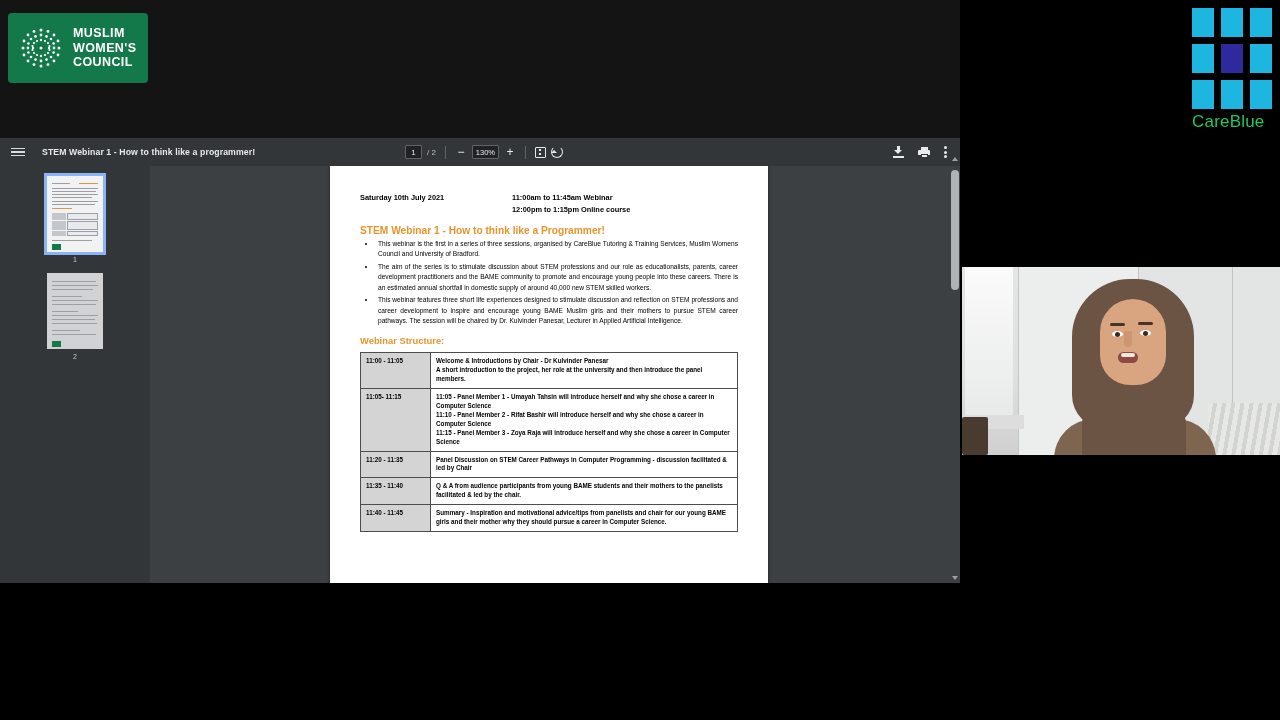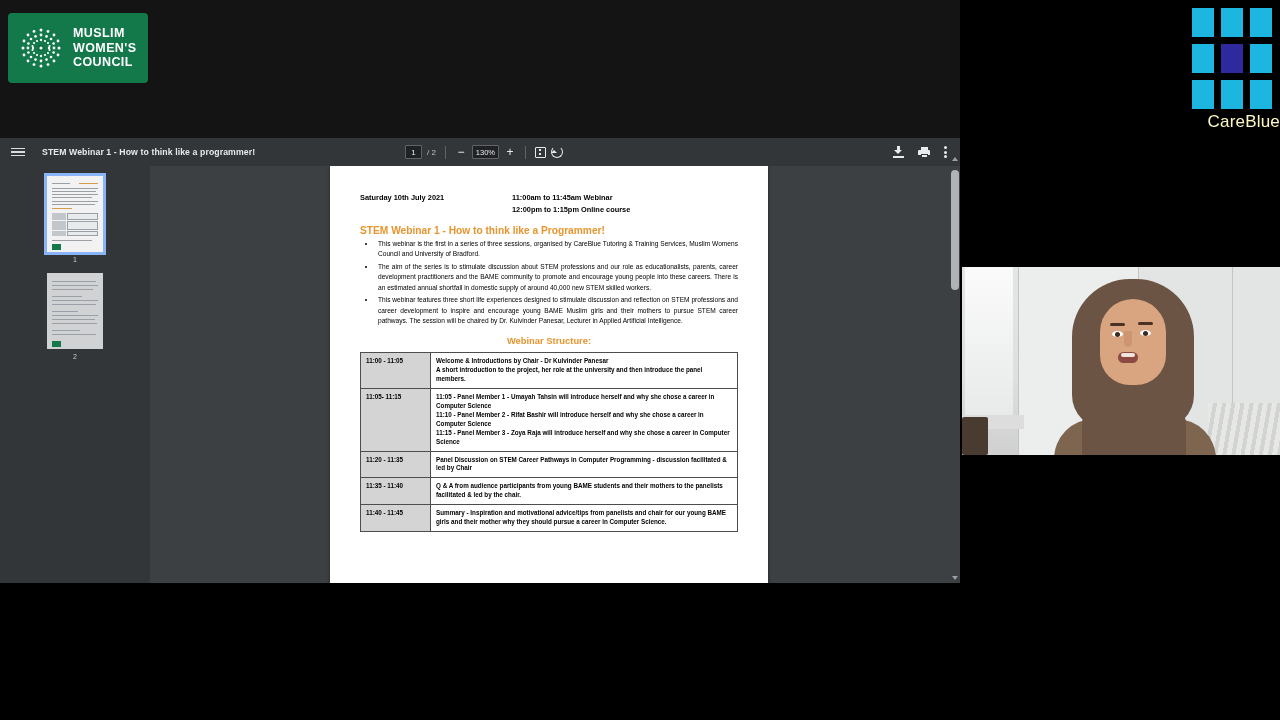--- a/index.html
+++ b/index.html
@@ -97,21 +97,21 @@
     background:#fff; box-shadow:0 1px 3px rgba(0,0,0,.5); }
   #page-inner { padding:26px 30px 0 30px; color:#000; }
   .doc-row1 { display:flex; font-size:7.4px; font-weight:bold; line-height:1.6; }
   .doc-date { width:152px; }
   .doc-times div { white-space:nowrap; }
   .doc-h1 { color:#e8952e; font-size:10.2px; font-weight:bold; margin-top:9px; }
   .doc-ul { margin:3px 0 0 16px; }
   .doc-ul li { font-size:6.6px; line-height:1.62; text-align:justify;
     margin-bottom:1.5px; padding-left:2px; }
   .doc-h2 { color:#e8952e; font-size:9.4px; font-weight:bold; margin-top:8px;
-    margin-bottom:6px;text-align:center; }
+    margin-bottom:6px; }
   table.sched { width:100%; border-collapse:collapse; table-layout:fixed; }
   table.sched td { border:1px solid #4d4d4d; vertical-align:top;
     padding:4px 5px; font-size:6.3px; line-height:1.42; font-weight:bold; }
   td.t-time { width:70px; background:#d4d4d4; white-space:nowrap; }
   td.t-desc { background:#fff; }
 
   
   #vscroll { position:absolute; right:0; top:28px; width:10px; height:417px;
     background:#3c4043; }
   #vthumb { position:absolute; left:1px; top:4px; width:8px; height:120px;
@@ -121,21 +121,21 @@
   #arrow-up { top:-9px; border-bottom:4px solid #9aa0a6; }
   #arrow-dn { bottom:3px; border-top:4px solid #9aa0a6; }
 
   
   #right-col { position:absolute; left:960px; top:0; width:320px; height:720px;
     background:#000; }
   #careblue { position:absolute; left:1192px; top:8px; width:80px; height:130px; }
   .cb-cell { position:absolute; width:22px; height:29px; background:#1cb6e0; }
   .cb-center { background:#2e2a9e; }
   #cb-name { position:absolute; left:1192px; top:112px; width:88px;
-    text-align:right; color:#fef9c3; font-size:17px; letter-spacing:.2px; }
+    text-align:left; color:#22c55e; font-size:17px; letter-spacing:.2px; }
 
   #video-tile { position:absolute; left:962px; top:267px; width:318px;
     height:188px; overflow:hidden; background:#0a0a0a; }
   #vid-bg { position:absolute; inset:0; background:
      linear-gradient(180deg,#e4e6e6 0%, #dedfdf 58%, #cfd0cf 100%); }
   .vwall { position:absolute; background:#eceded; }
   .vseam { position:absolute; width:1.4px; background:#c3c5c5; }
   #vid-window { position:absolute; left:3px; top:0; width:48px; height:150px;
     background:linear-gradient(180deg,#fbfbfb,#e8e9e9); }
   #vid-sill { position:absolute; left:0px; top:148px; width:62px; height:14px;

